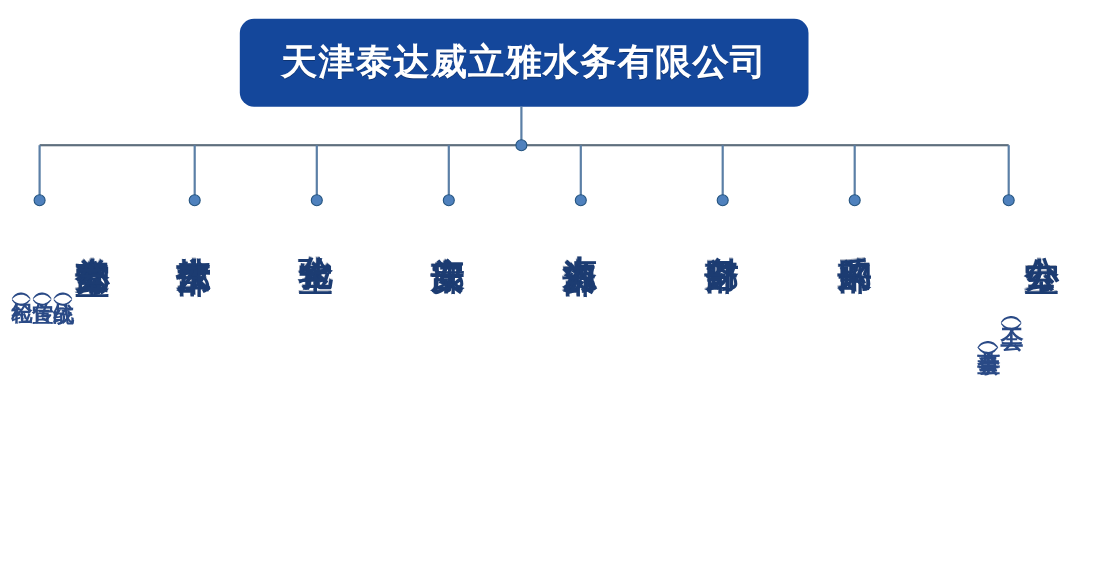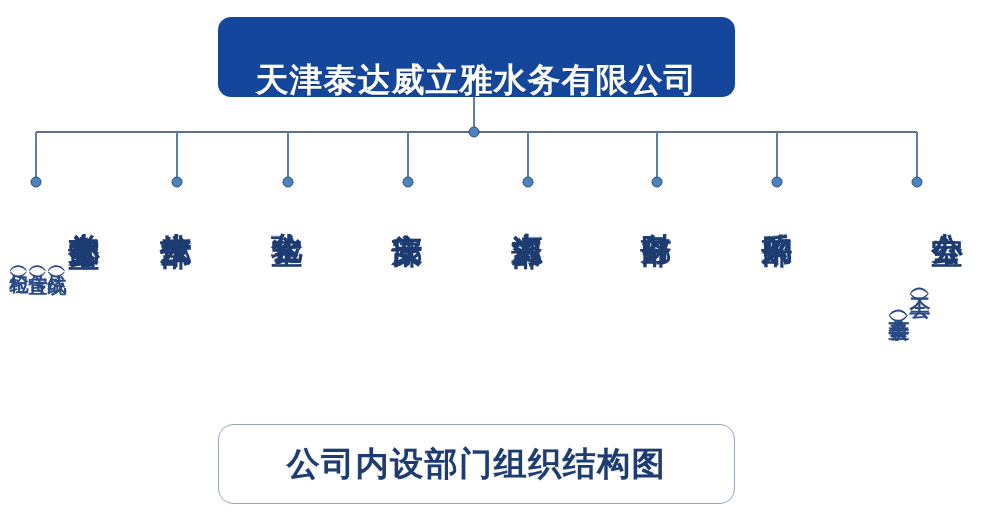--- a/index.html
+++ b/index.html
@@ -23,21 +23,21 @@
   .root-box {
     position: absolute;
     left: 218px;
     top: 17px;
     width: 517px;
     height: 80px;
     background: #14479B;
     border-radius: 13px;
     box-sizing: border-box;
     display: flex;
-    align-items: flex-end;
+    align-items: center;
     justify-content: center;
   }
   .root-box-label {
     color: #ffffff;
     font-size: 33px;
     font-weight: bold;
     letter-spacing: 1px;
     line-height: 1;
     white-space: nowrap;
     text-shadow: 0 1px 0 rgba(0,0,0,0.28);
@@ -218,17 +218,14 @@
       <div class="node-dot" style="left: 917px; top: 182px;"></div>
       <div class="dept" style="left: 888px;">
         <div class="dept-main">办公室</div>
         <div class="dept-subs">
           <div class="dept-sub sub-big-1">（工会）</div>
           <div class="dept-sub sub-big-2">（董事会）</div>
         </div>
       </div>
     </div>
 
-  <div class="caption-box">
-    <span class="caption-label">公司内设部门组织结构图</span>
-  </div>
 
 </div>
 
 </body></html>

